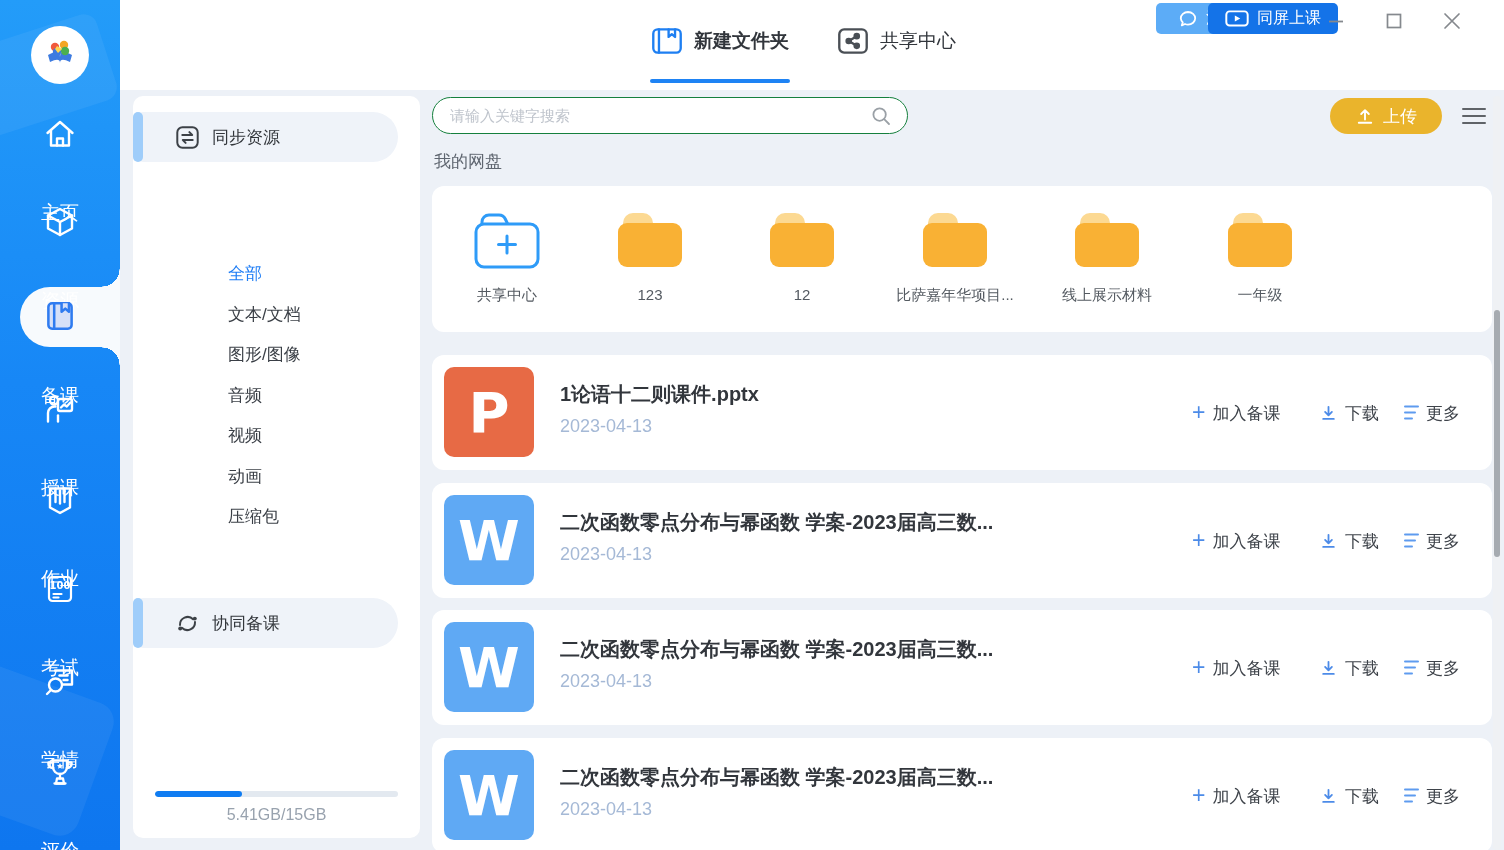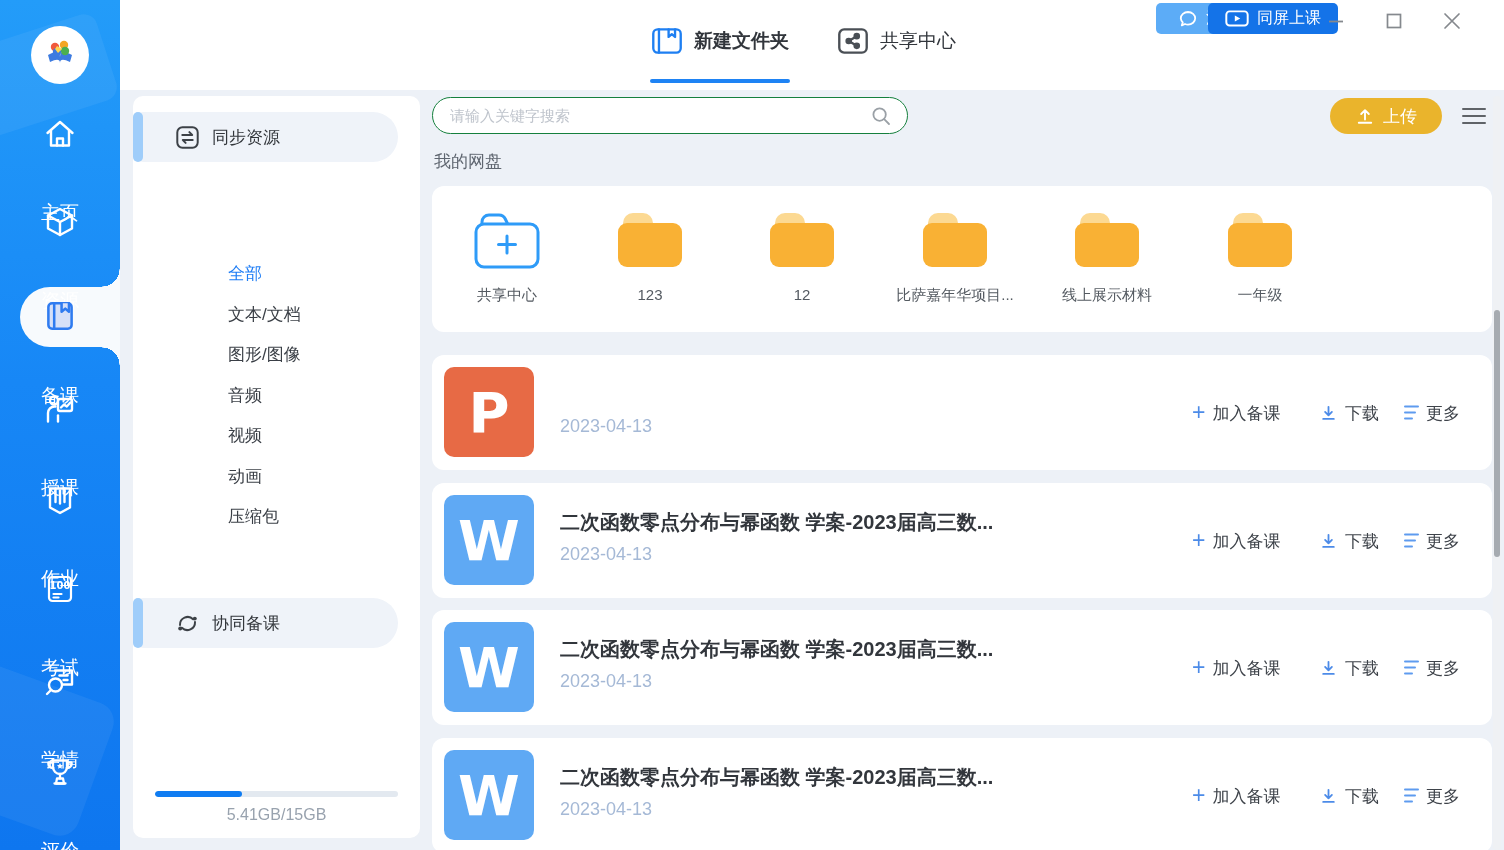--- a/index.html
+++ b/index.html
@@ -365,20 +365,21 @@
       <svg width="68" height="62" viewBox="0 0 68 60">
         <rect x="7" y="2" width="30" height="24" rx="10" fill="#FCD992"></rect>
           <rect x="2" y="12" width="64" height="44" rx="9" fill="#F9B134"></rect>
       </svg>
       <span class="fname">一年级</span>
     </div>
   </div>
 
   <div class="file-row" style="top:259px">
     <div class="file-badge badge-ppt">P</div>
+    <div class="file-name">1论语十二则课件.pptx</div>
     <div class="file-date">2023-04-13</div>
     <div class="row-action act-add">
       <span class="plus-glyph">+</span>
       <span>加入备课</span>
     </div>
     <div class="row-action act-dl">
       <svg width="17" height="17" viewBox="0 0 16 16" fill="none" stroke="#4C8BE8" stroke-width="1.7" stroke-linecap="round" stroke-linejoin="round">
         <path d="M8 2.2 v8 M4.8 7 L8 10.2 11.2 7"></path>
           <path d="M3 13.6 h10"></path>
       </svg>

